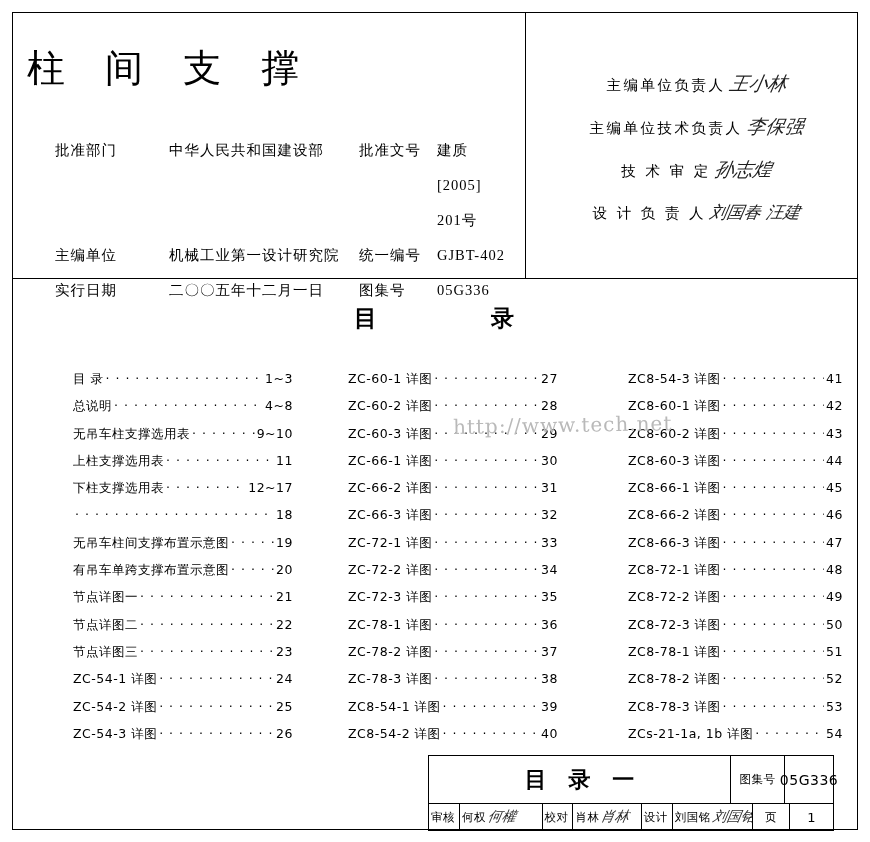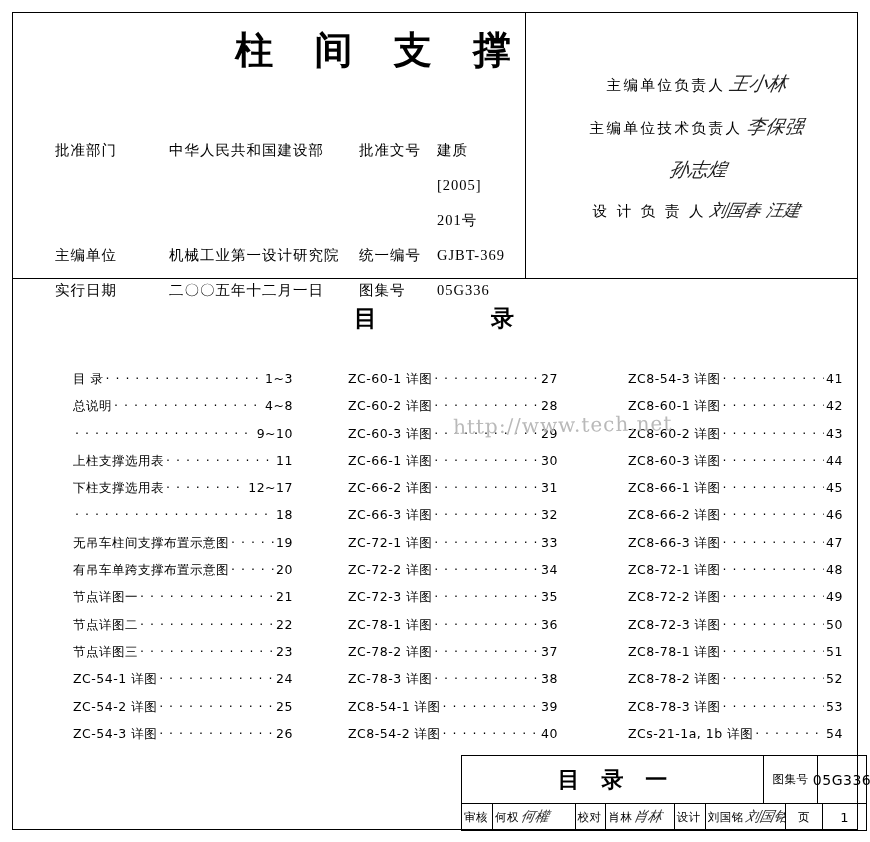--- a/index.html
+++ b/index.html
@@ -22,24 +22,24 @@
     box-sizing:border-box;
   }
   .header-left{
     position:absolute;left:0;top:0;width:513px;height:100%;
     border-right:1.5px solid #000;box-sizing:border-box;
   }
   .header-right{
     position:absolute;left:513px;top:0;right:0;height:100%;
   }
   .doc-title{
-    position:absolute;left:0;top:12px;width:100%;
-    text-align:right;
+    position:absolute;left:0;top:30px;width:100%;
+    text-align:left;
     font-family:"DejaVu Sans","Liberation Sans",sans-serif;
-    font-size:38px;font-weight:bold;letter-spacing:14px;
+    font-size:38px;font-weight:normal;letter-spacing:14px;
     text-indent:14px;
   }
   .meta{
     position:absolute;left:42px;top:120px;width:450px;
     font-size:14.5px;line-height:35px;
   }
   .meta-row{display:flex;font-family:Liberation Serif, serif;}
   .meta-label{width:88px;letter-spacing:1px;flex:0 0 88px;}
   .meta-value{flex:0 0 190px;letter-spacing:1px;margin-left:26px;}
   .meta-label2{width:78px;flex:0 0 78px;letter-spacing:1px;}
@@ -85,21 +85,21 @@
   .toc-page{letter-spacing:.5px;}
   .watermark{
     position:absolute;left:440px;top:400px;
     font-family:"DejaVu Serif","Liberation Serif",serif;
     font-size:20px;color:#b9b9b9;letter-spacing:1px;
     transform:rotate(-1deg);
     pointer-events:none;
   }
   
   .block{
-    position:absolute;left:448px;top:742px;width:406px;height:76px;
+    position:absolute;left:415px;top:742px;width:406px;height:76px;
     box-sizing:border-box;
   }
   .block-top{
     position:absolute;left:0;top:0;width:100%;height:48px;
     border:1.5px solid #000;border-bottom:none;box-sizing:border-box;
   }
   .block-name{
     position:absolute;left:0;top:0;width:302px;height:100%;
     border-right:1.5px solid #000;box-sizing:border-box;
     display:flex;align-items:center;justify-content:center;
@@ -152,21 +152,21 @@
         <div class="meta-row">
           <div class="meta-label">批准部门</div>
           <div class="meta-value">中华人民共和国建设部</div>
           <div class="meta-label2">批准文号</div>
           <div class="meta-value2">建质[2005] 201号</div>
         </div>
         <div class="meta-row">
           <div class="meta-label">主编单位</div>
           <div class="meta-value">机械工业第一设计研究院</div>
           <div class="meta-label2">统一编号</div>
-          <div class="meta-value2">GJBT-369</div>
+          <div class="meta-value2">GJBT-402</div>
         </div>
         <div class="meta-row">
           <div class="meta-label">实行日期</div>
           <div class="meta-value">二〇〇五年十二月一日</div>
           <div class="meta-label2">图集号</div>
           <div class="meta-value2">05G336</div>
         </div>
       </div>
     </div>
 
@@ -174,20 +174,21 @@
       <div class="sig-list">
         <div class="sig-row">
           <div class="sig-label">主编单位负责人</div>
           <div class="sig-hand">王小林</div>
         </div>
         <div class="sig-row">
           <div class="sig-label">主编单位技术负责人</div>
           <div class="sig-hand">李保强</div>
         </div>
         <div class="sig-row">
+          <div class="sig-label">技 术 审 定</div>
           <div class="sig-hand">孙志煌</div>
         </div>
         <div class="sig-row">
           <div class="sig-label">设 计 负 责 人</div>
           <div class="sig-hand small">刘国春  汪建</div>
         </div>
       </div>
     </div>
   </div>
 
@@ -203,20 +204,21 @@
           <span class="toc-label">目  录</span>
           <span class="toc-dots">· · · · · · · · · · · · · · · · · · · · · · · · · · · · · ·</span>
           <span class="toc-page">1~3</span>
         </div>
         <div class="toc-item">
           <span class="toc-label">总说明</span>
           <span class="toc-dots">· · · · · · · · · · · · · · · · · · · · · · · · · · · · · ·</span>
           <span class="toc-page">4~8</span>
         </div>
         <div class="toc-item">
+          <span class="toc-label">无吊车柱支撑选用表</span>
           <span class="toc-dots">· · · · · · · · · · · · · · · · · · · · · · · · · · · · · ·</span>
           <span class="toc-page">9~10</span>
         </div>
         <div class="toc-item">
           <span class="toc-label">上柱支撑选用表</span>
           <span class="toc-dots">· · · · · · · · · · · · · · · · · · · · · · · · · · · · · ·</span>
           <span class="toc-page">11</span>
         </div>
         <div class="toc-item">
           <span class="toc-label">下柱支撑选用表</span>

